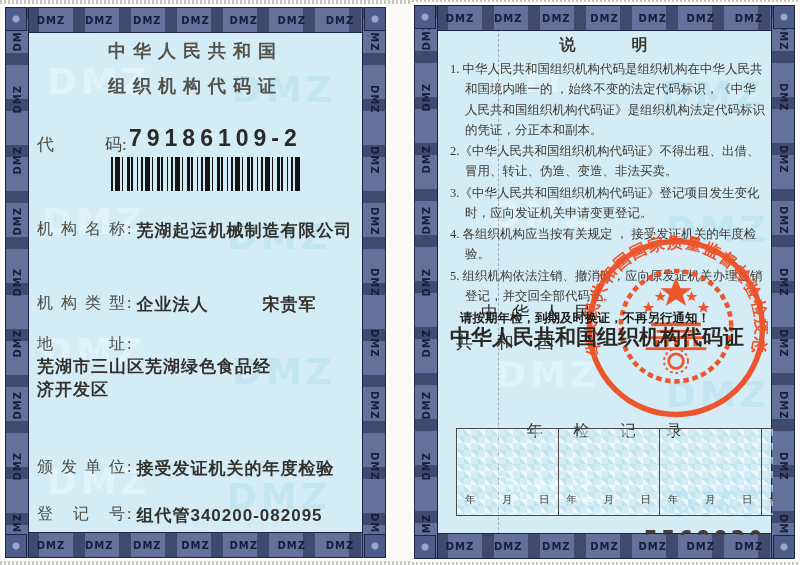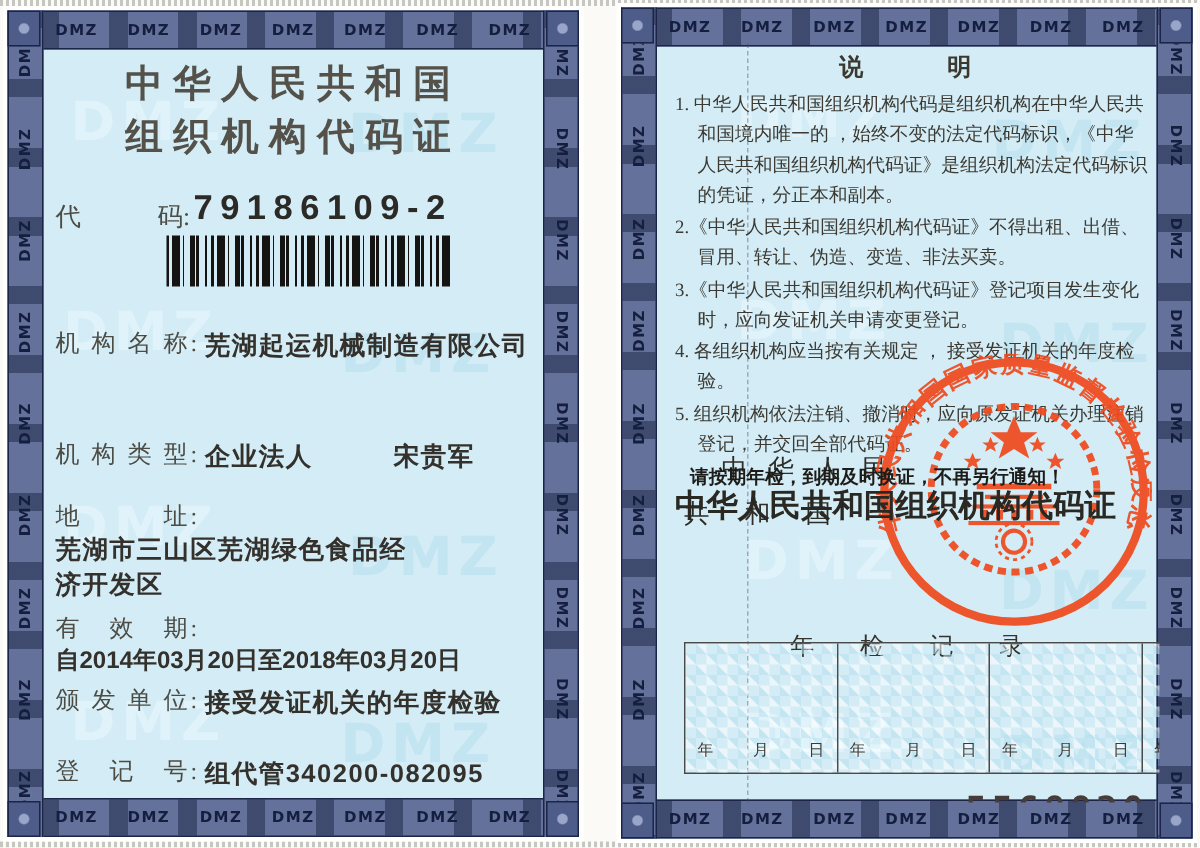--- a/index.html
+++ b/index.html
@@ -40,21 +40,21 @@
   .inner{position:absolute;top:24px;bottom:24px;left:22px;right:22px;overflow:hidden;}
 
   
   .ghost{position:absolute;font:bold 36px "DejaVu Sans",sans-serif;letter-spacing:4px;
     color:#e0f3fa;pointer-events:none;}
   .ghost.dk{color:#c3e4f1;}
 
   
   .cert-title{position:absolute;left:0;right:0;text-align:center;
     font-family:"Liberation Sans","DejaVu Sans",sans-serif;font-weight:bold;
-    font-size:25px;letter-spacing:7px;color:#53514a;white-space:pre;}
+    font-size:18px;letter-spacing:7px;color:#53514a;white-space:pre;}
   .title1{top:8px;} .title2{top:43px;}
 
   .code-label{position:absolute;left:10px;top:102px;font-family:"Liberation Serif","DejaVu Serif",serif;
     font-size:17px;color:#4c4c45;white-space:pre;}
   .code-value{position:absolute;left:102px;top:94px;font-weight:bold;font-size:23px;
     letter-spacing:5px;color:#2c2a26;}
   .barcode{position:absolute;left:84px;top:126px;width:190px;height:34px;
     background:repeating-linear-gradient(90deg,
       #151413 0 2px, transparent 2px 4px,
       #151413 4px 9px, transparent 9px 11px,
@@ -185,24 +185,20 @@
         <span class="flabel">机 构 类 型:</span>
         <span class="fvalue">企业法人　　　宋贵军</span>
       </div>
       <div class="field" style="top:188px">
         <span class="flabel">机 构 名 称:</span>
         <span class="fvalue">芜湖起运机械制造有限公司</span>
       </div>
       <div class="field" style="top:303px">
         <span class="flabel">地　　　址:</span>
         <span class="fvalue fv-wrap">芜湖市三山区芜湖绿色食品经济开发区</span>
-      </div>
-      <div class="field" style="top:378px">
-        <span class="flabel">有　效　期:</span>
-        <span class="fvalue fv-long">自2014年03月20日至2018年03月20日</span>
       </div>
       <div class="field" style="top:426px">
         <span class="flabel">颁 发 单 位:</span>
         <span class="fvalue">接受发证机关的年度检验</span>
       </div>
       <div class="field" style="top:473px">
         <span class="flabel">登　记　号:</span>
         <span class="fvalue">组代管340200-082095</span>
       </div>
     </div>

